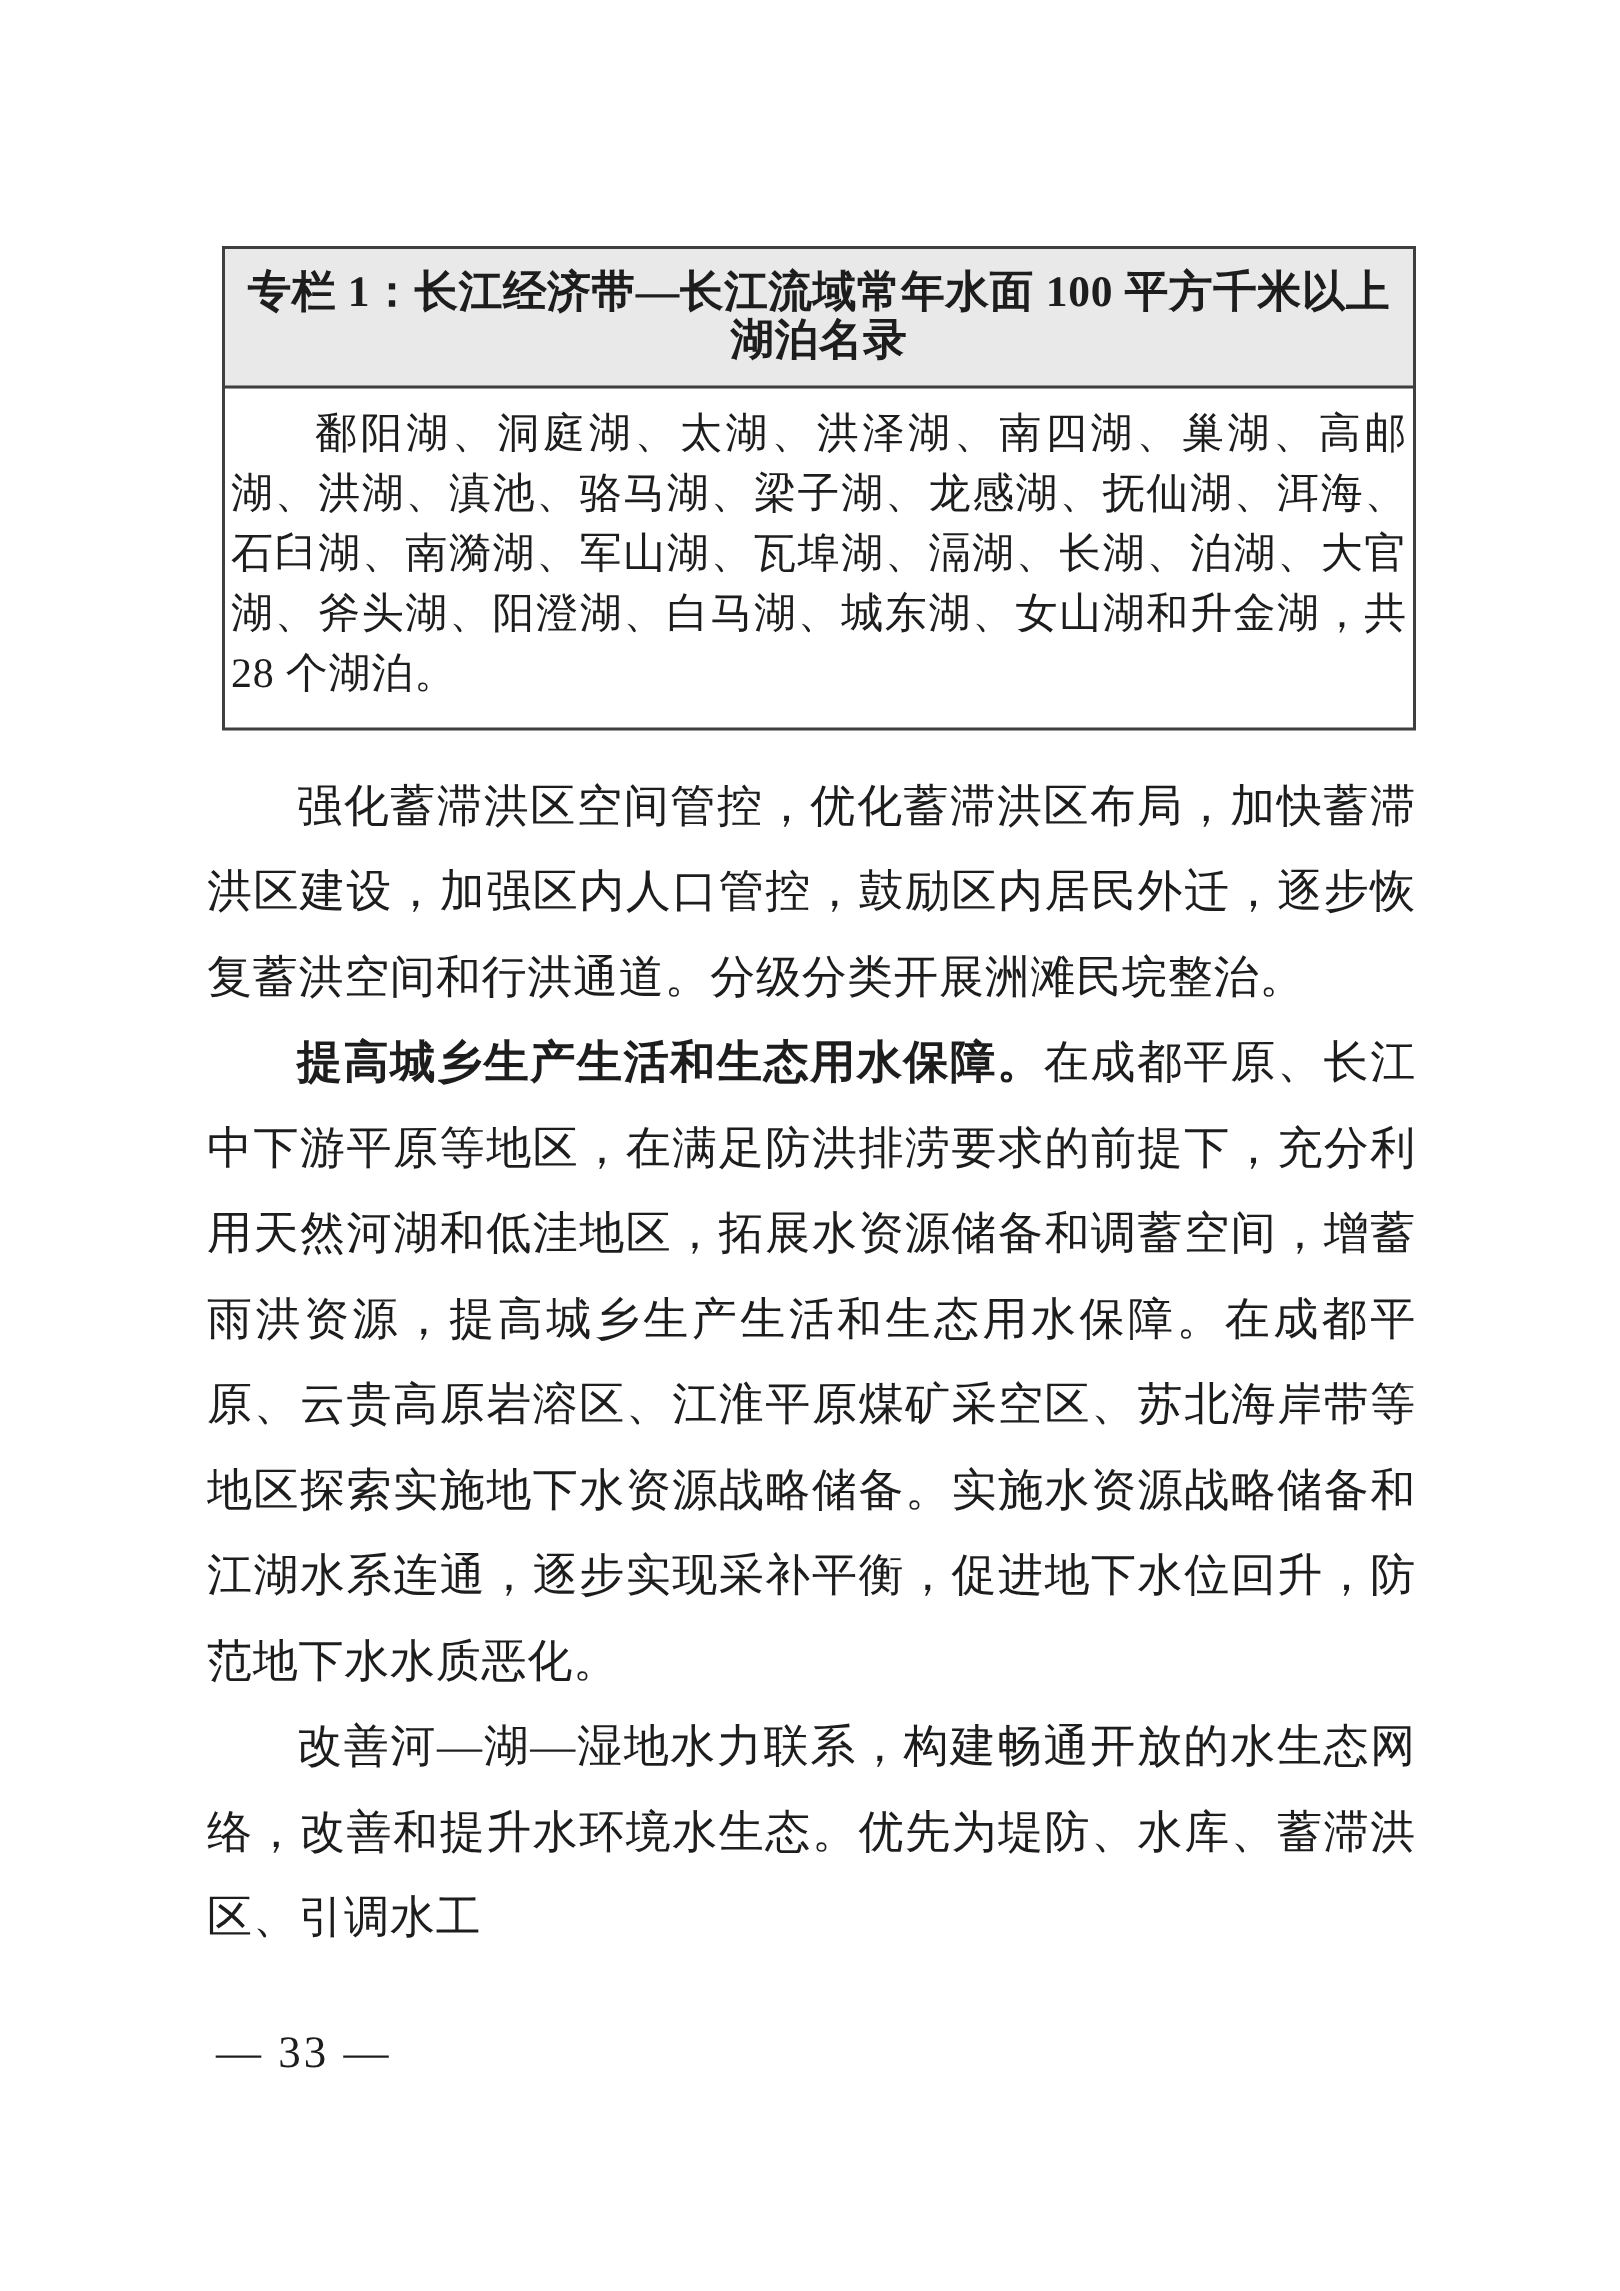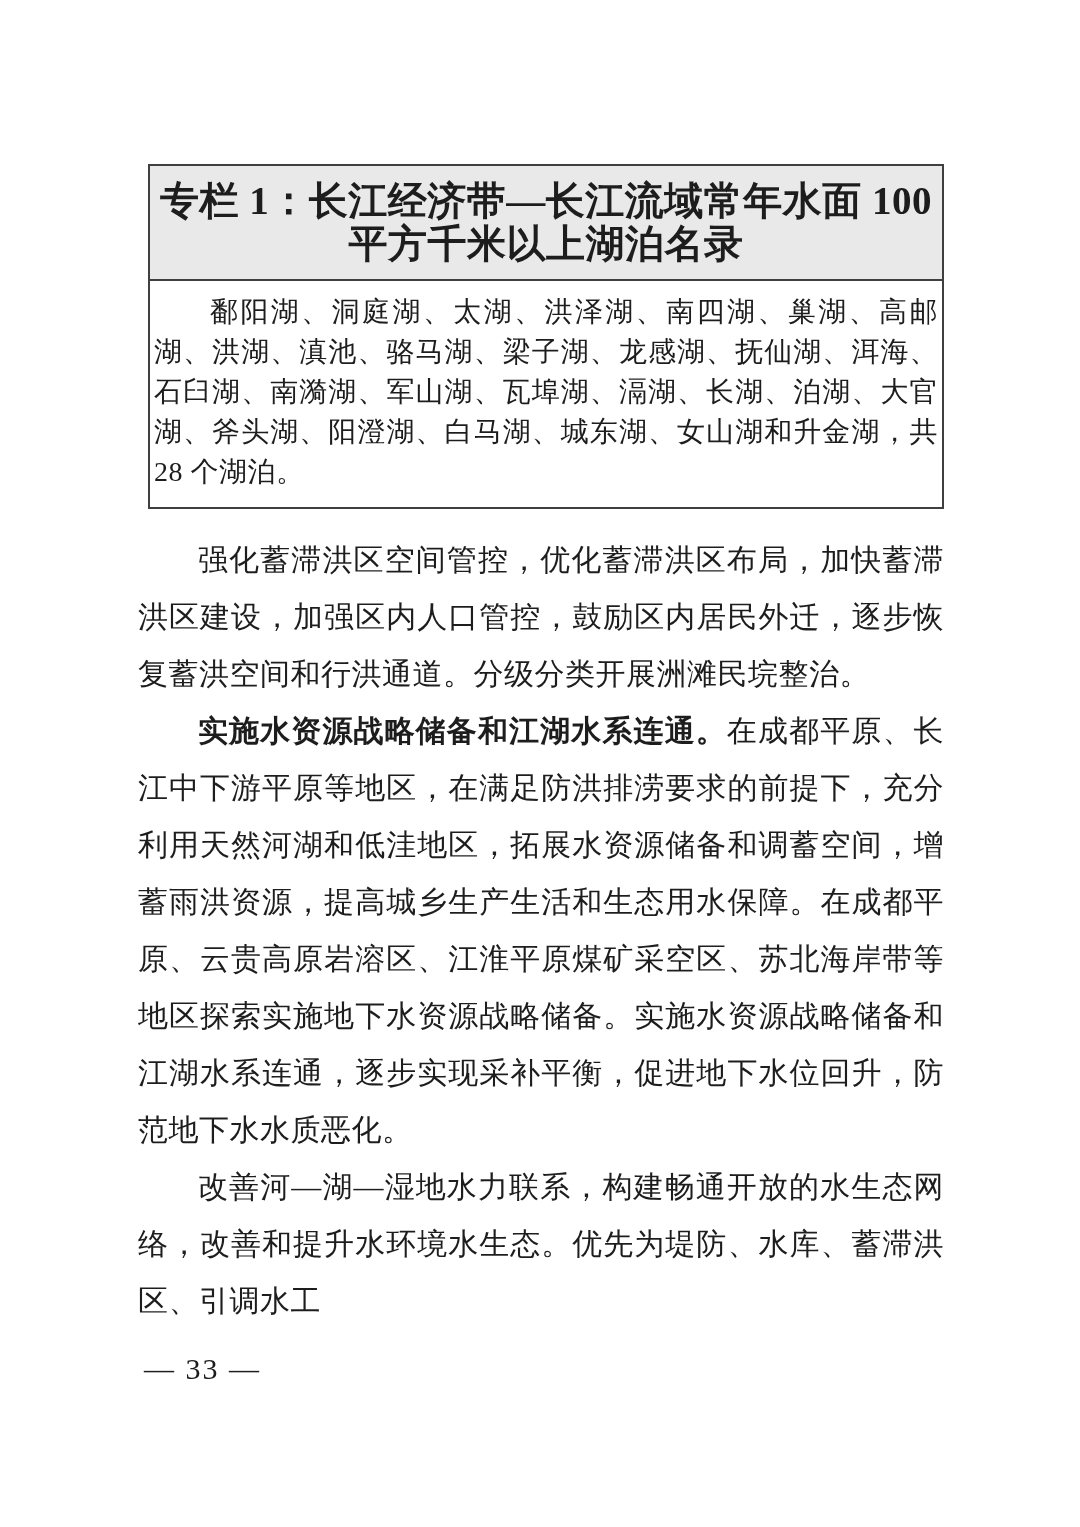--- a/index.html
+++ b/index.html
@@ -39,21 +39,21 @@
   .column-box {
     border: 2px solid #3f3f3f;
     margin: 16px 0 22px 10px;
     box-sizing: border-box;
   }
   .column-box-header {
     background: #e9e9e9;
     border-bottom: 2px solid #3f3f3f;
     text-align: center;
     font-weight: bold;
-    font-size: 39px;
+    font-size: 29px;
     line-height: 1.1;
     padding: 14px 6px 13px;
     letter-spacing: 0.5px;
   }
   .column-box-body {
     margin: 0;
     padding: 11px 4px 15px;
     font-size: 28px;
     line-height: 40px;
     text-align: justify;
@@ -76,20 +76,20 @@
   <div class="content">
 
 
     <div class="column-box">
       <div class="column-box-header">专栏 1：长江经济带—长江流域常年水面 100 平方千米以上湖泊名录</div>
       <p class="column-box-body">鄱阳湖、洞庭湖、太湖、洪泽湖、南四湖、巢湖、高邮湖、洪湖、滇池、骆马湖、梁子湖、龙感湖、抚仙湖、洱海、石臼湖、南漪湖、军山湖、瓦埠湖、滆湖、长湖、泊湖、大官湖、斧头湖、阳澄湖、白马湖、城东湖、女山湖和升金湖，共 28 个湖泊。</p>
     </div>
 
     <p class="para indent">强化蓄滞洪区空间管控，优化蓄滞洪区布局，加快蓄滞洪区建设，加强区内人口管控，鼓励区内居民外迁，逐步恢复蓄洪空间和行洪通道。分级分类开展洲滩民垸整治。</p>
 
-    <p class="para indent"><span class="bold-lead">实施水资源战略储备和江湖水系连通。</span><span>在成都平原、长江中下游平原等地区，在满足防洪排涝要求的前提下，充分利用天然河湖和低洼地区，拓展水资源储备和调蓄空间，增蓄雨洪资源，提高城乡生产生活和生态用水保障。在成都平原、云贵高原岩溶区、江淮平原煤矿采空区、苏北海岸带等地区探索实施地下水资源战略储备。实施水资源战略储备和江湖水系连通，逐步实现采补平衡，促进地下水位回升，防范地下水水质恶化。</span></p>
+    <p class="para indent"><span class="bold-lead">提高城乡生产生活和生态用水保障。</span><span>在成都平原、长江中下游平原等地区，在满足防洪排涝要求的前提下，充分利用天然河湖和低洼地区，拓展水资源储备和调蓄空间，增蓄雨洪资源，提高城乡生产生活和生态用水保障。在成都平原、云贵高原岩溶区、江淮平原煤矿采空区、苏北海岸带等地区探索实施地下水资源战略储备。实施水资源战略储备和江湖水系连通，逐步实现采补平衡，促进地下水位回升，防范地下水水质恶化。</span></p>
 
     <p class="para indent">改善河—湖—湿地水力联系，构建畅通开放的水生态网络，改善和提升水环境水生态。优先为堤防、水库、蓄滞洪区、引调水工</p>
 
   </div>
 
   <div class="page-footer">— 33 —</div>
 </div>
 
 </body></html>

